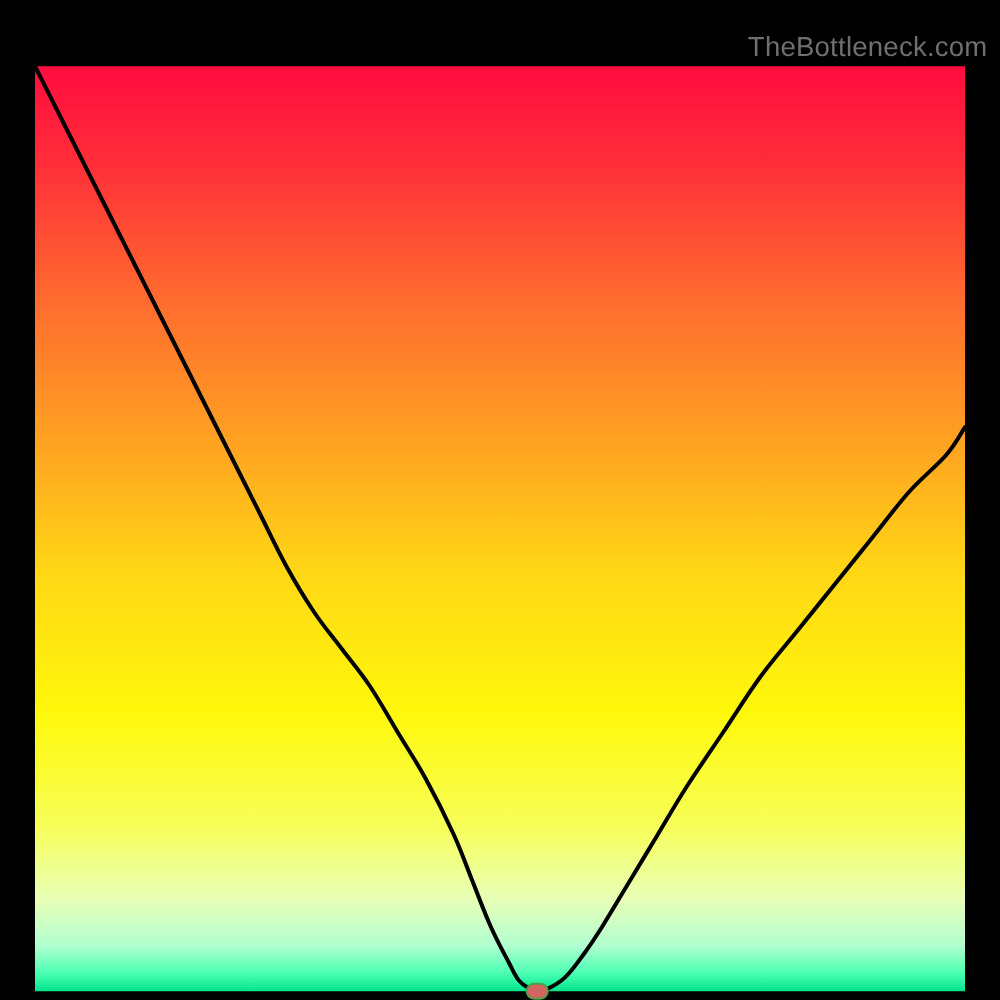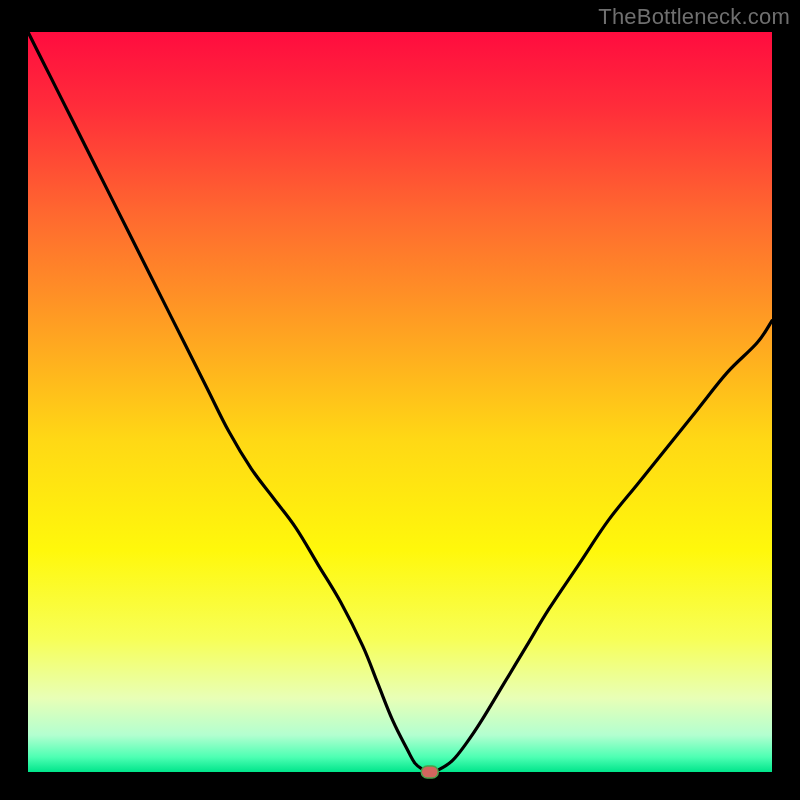--- a/index.html
+++ b/index.html
@@ -9,20 +9,21 @@
     height: 800px;
     overflow: hidden;
     background: #000;
     font-family: -apple-system, BlinkMacSystemFont, "Segoe UI", Arial, sans-serif;
   }
   .frame {
     position: relative;
     width: 800px;
     height: 676px;
     background: #000;
+    margin-top: 21px;
   }
   .watermark {
     position: absolute;
     top: 4px;
     right: 10px;
     color: #6f6f6f;
     font-size: 22px;
     font-weight: 500;
     letter-spacing: 0.2px;
     z-index: 5;

